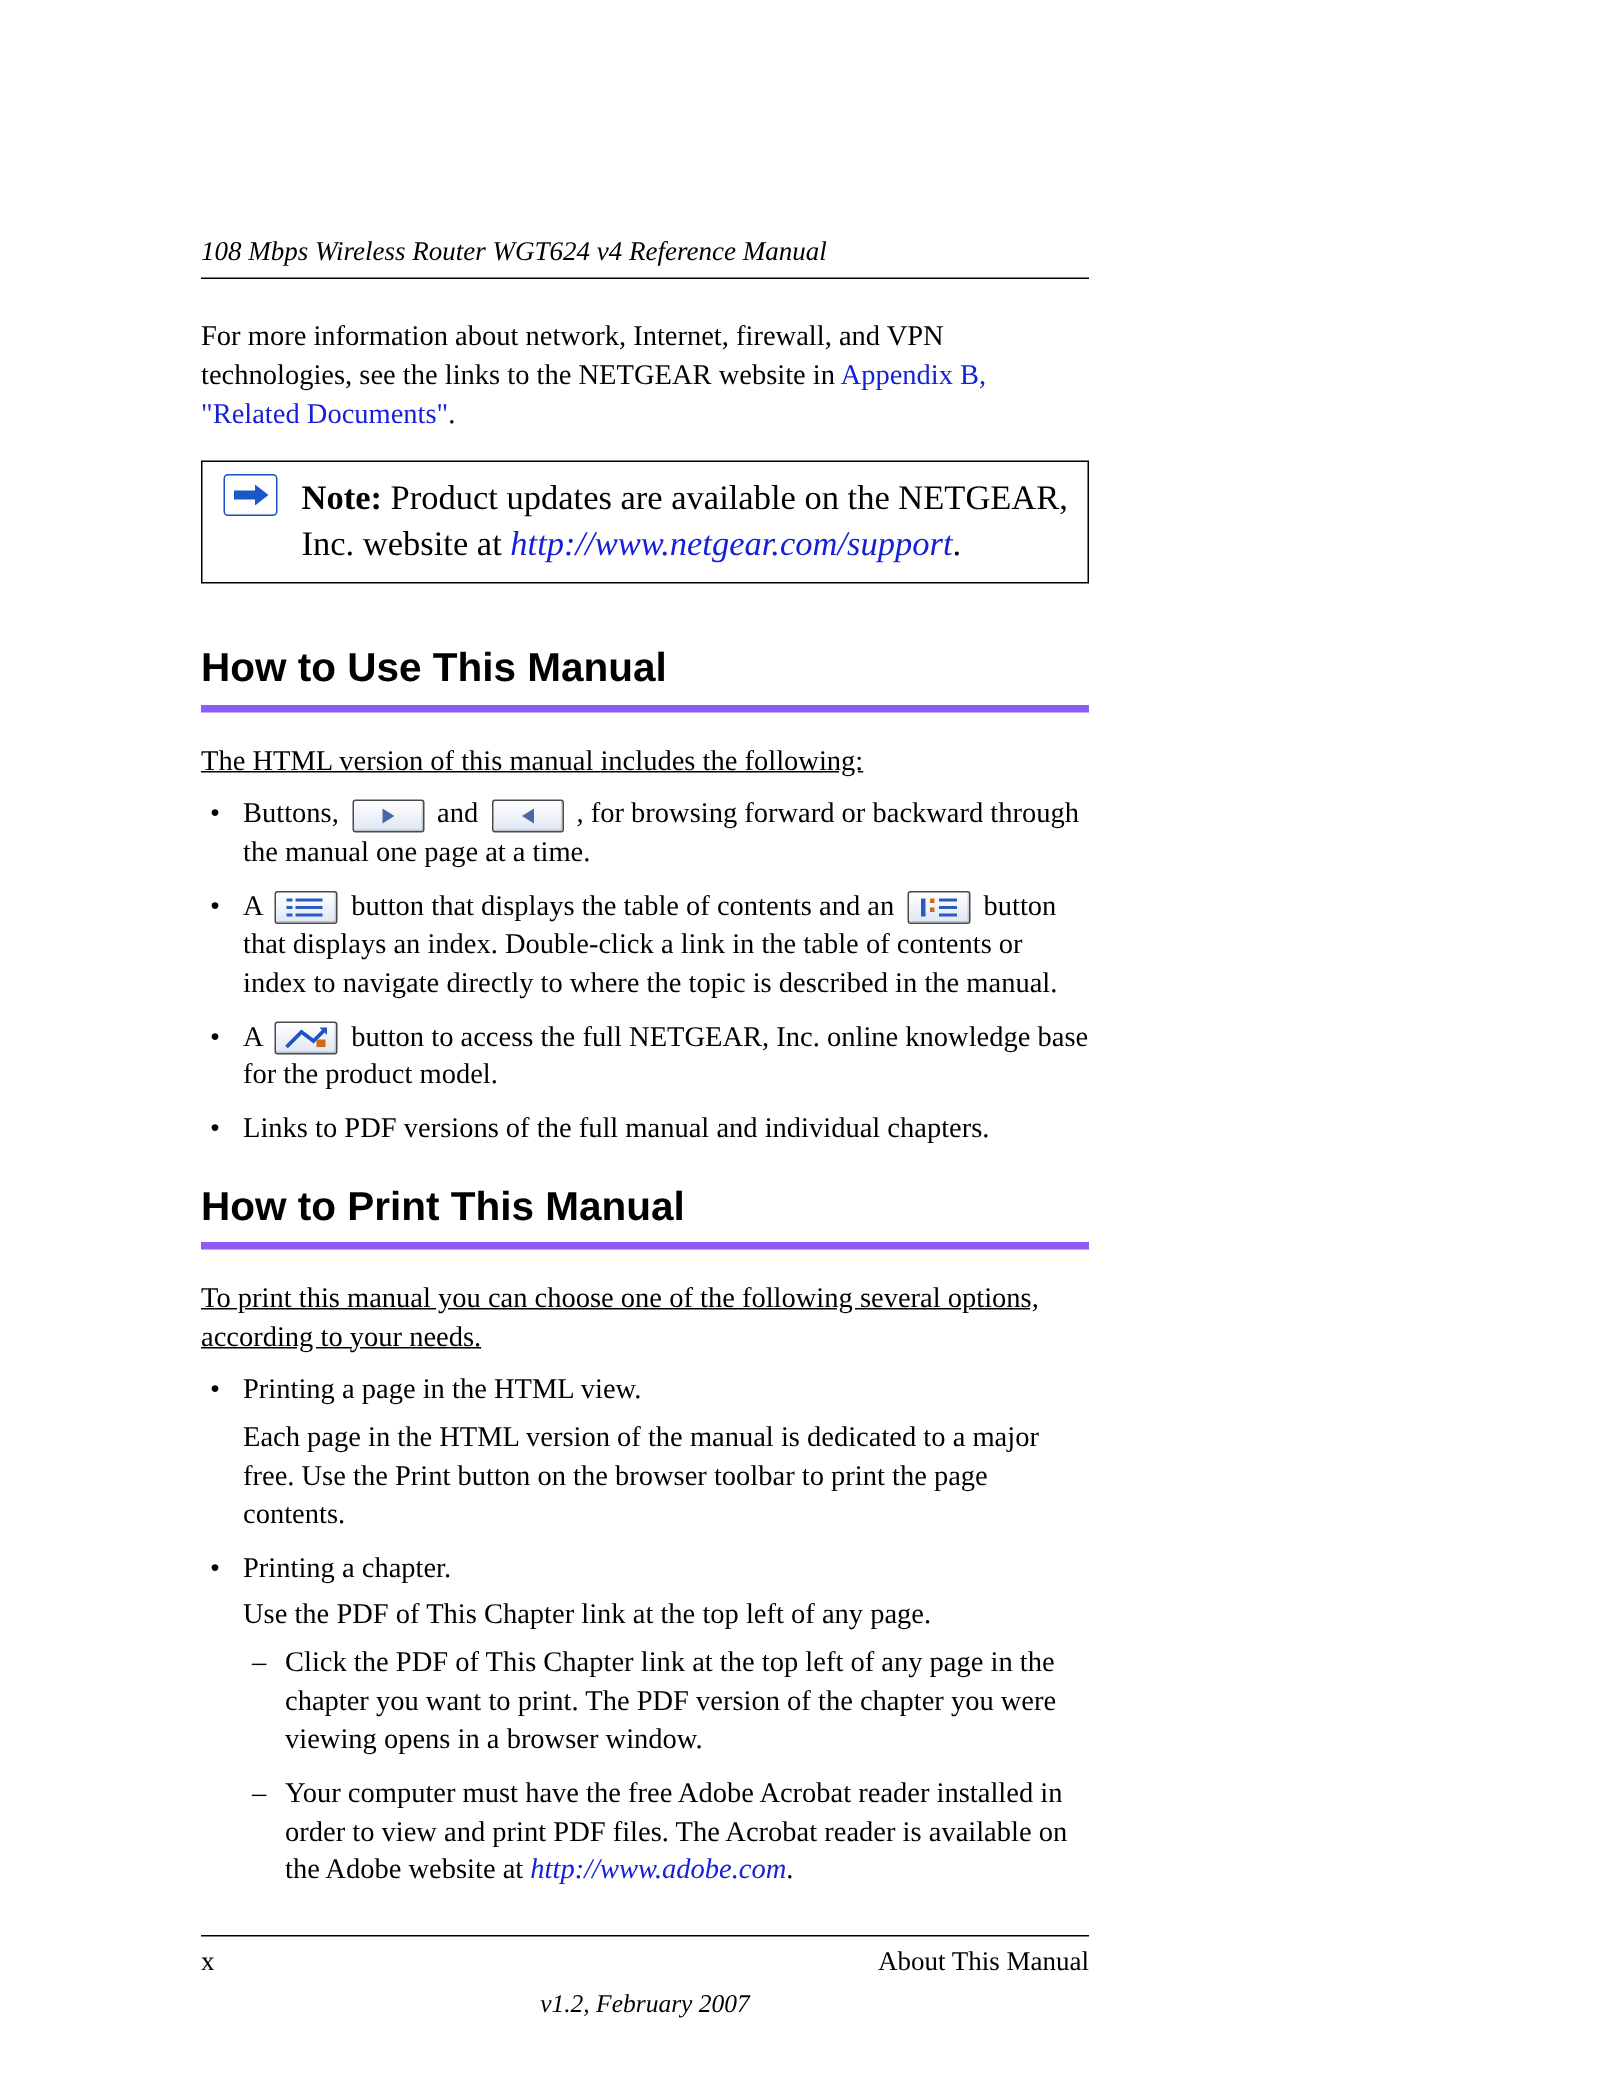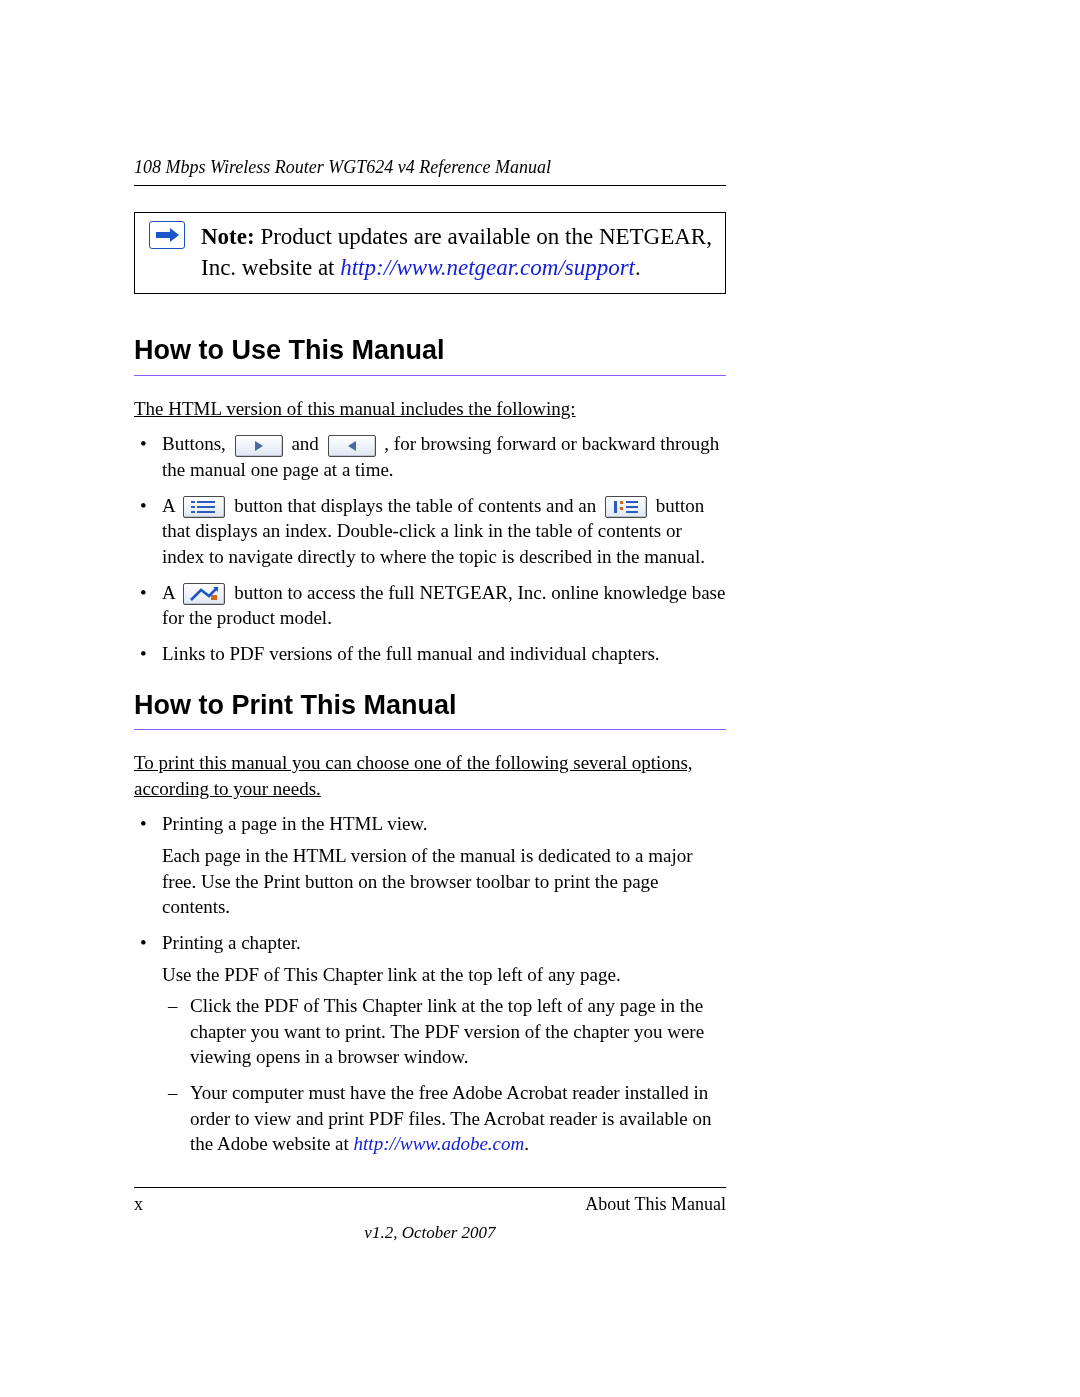--- a/index.html
+++ b/index.html
@@ -62,21 +62,21 @@
     padding: 8px 12px 10px 2px;
     font-size: 23px;
   }
   .note-text b { font-weight: bold; }
 
   h2.section {
     font-family: Arial, Helvetica, sans-serif;
     font-weight: bold;
     font-size: 27px;
     margin: 20px 0 4px 0;
-    border-bottom: 1px solid #8b5cf6;
+    border-bottom: 5px solid #8b5cf6;
     padding-bottom: 6px;
   }
 
   p.lead { margin: 20px 0 10px 0; text-decoration: underline; }
 
   ul.bullets {
     list-style: none;
     padding: 0 0 0 28px;
     margin: 4px 0 18px 0;
   }
@@ -150,20 +150,24 @@
     margin-top: 6px;
   }
 </style>
 </head>
 <body>
 
 <div class="page">
 
   <div class="running-header">108 Mbps Wireless Router WGT624 v4 Reference Manual</div>
 
+  <p class="intro">
+    <span>For more information about network, Internet, firewall, and VPN technologies, see the links to the NETGEAR website in </span>
+    <a class="link">Appendix B, "Related Documents"</a><span>.</span>
+  </p>
 
   <div class="note-box">
     <div class="note-icon-cell">
       <div class="note-arrow">
         <svg viewBox="0 0 24 14">
             <rect x="1" y="4" width="14" height="6" fill="#1a57c8"></rect>
             <polygon points="15,0 24,7 15,14" fill="#1a57c8"></polygon>
           </svg>
       </div>
     </div>
@@ -241,15 +245,15 @@
           <span>Your computer must have the free Adobe Acrobat reader installed in order to view and print PDF files. The Acrobat reader is available on the Adobe website at </span><a class="link-ital">http://www.adobe.com</a><span>.</span>
         </li>
       </ul>
     </li>
   </ul>
 
   <div class="footer-rule">
     <span>x</span>
     <span>About This Manual</span>
   </div>
-  <div class="version">v1.2, October 2007</div>
+  <div class="version">v1.2, February 2007</div>
 
 </div>
 
 </body></html>

